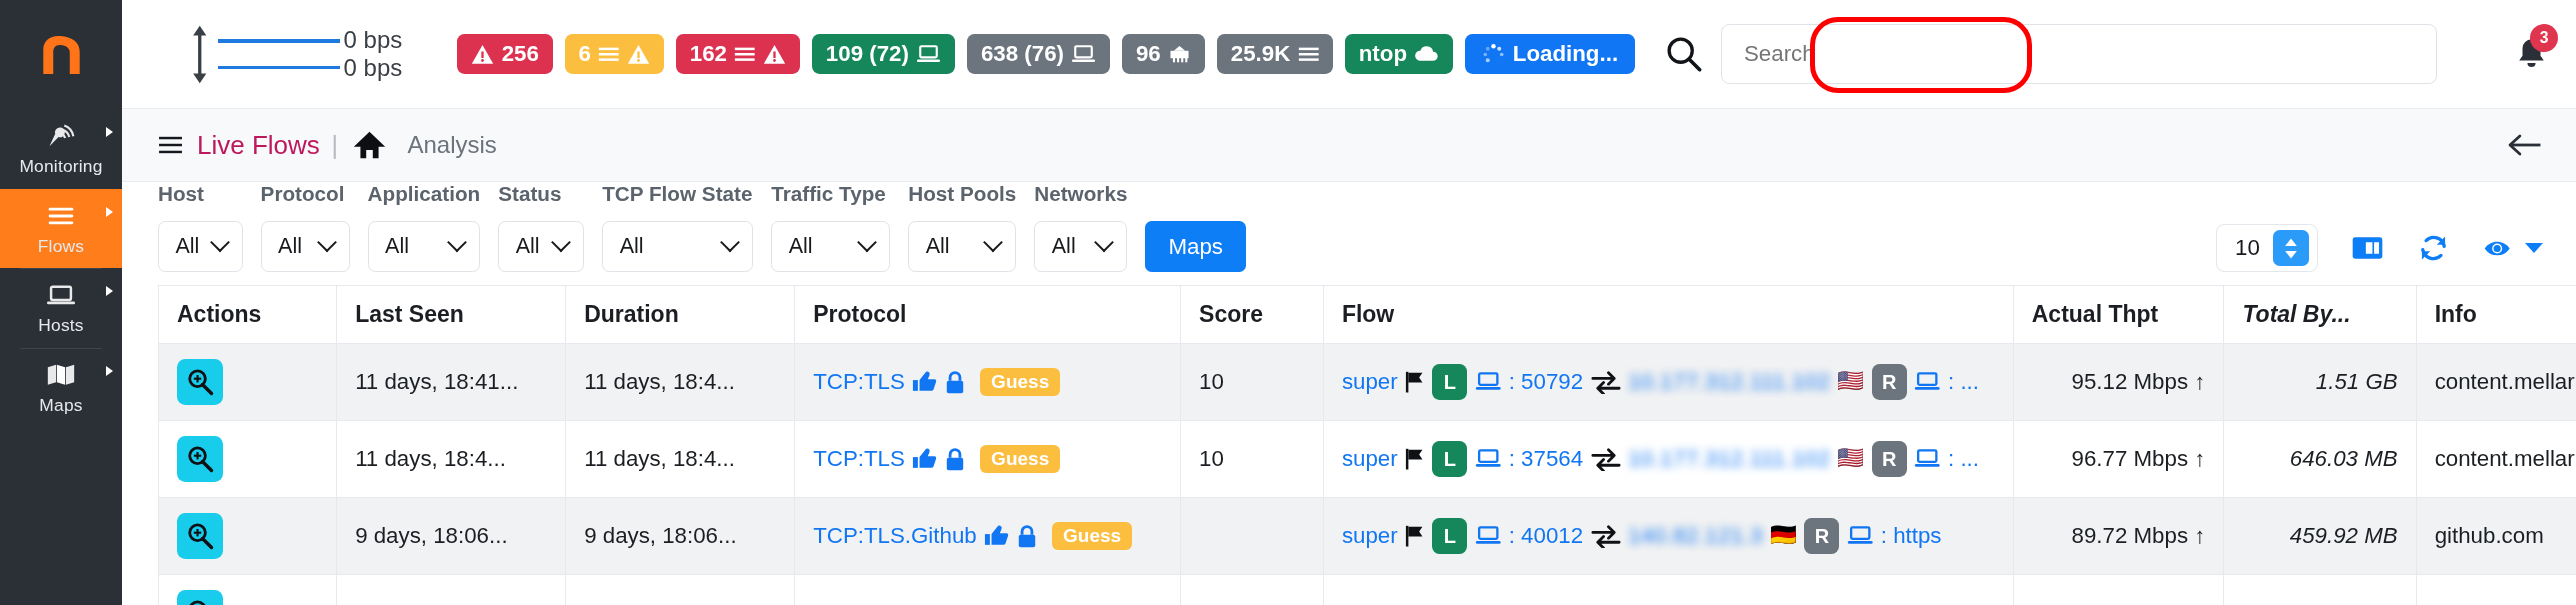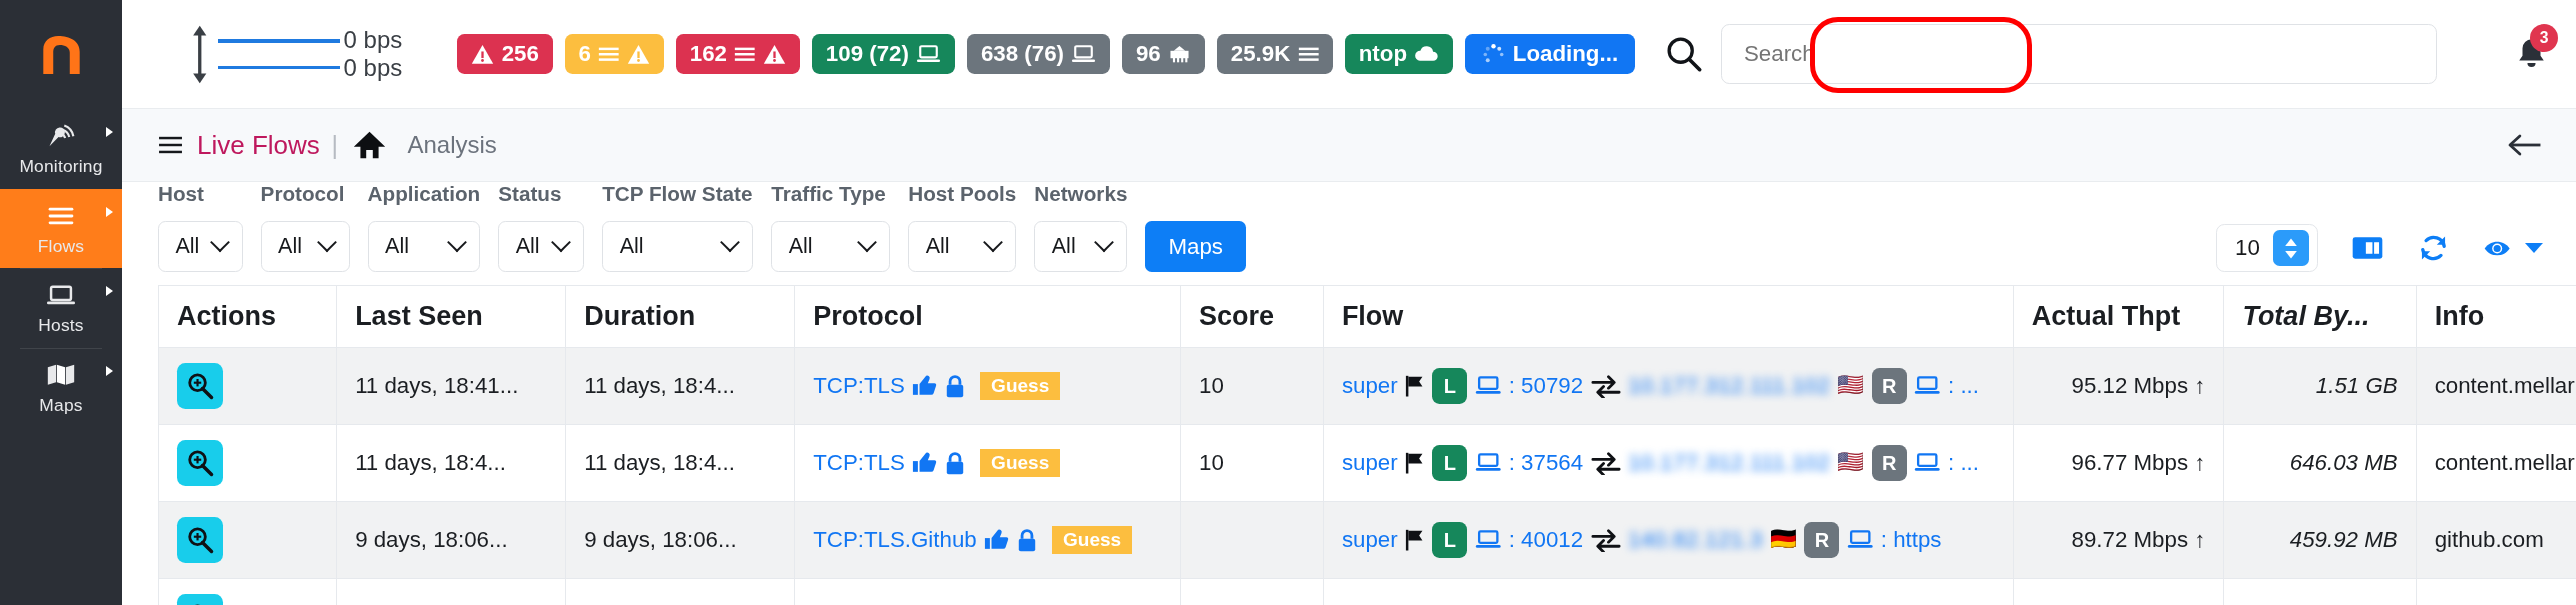--- a/index.html
+++ b/index.html
@@ -144,21 +144,21 @@
   .rows-stepper {
     width: 36px; height: 36px; background: #2b9bfa; border-radius: 6.6px;
     display: flex; align-items: center; justify-content: center;
   }
   .icon-btn { cursor: pointer; display: flex; align-items: center; gap: 6.6px; }
 
   
   .table-wrap { flex: 1 1 auto; overflow: hidden; padding: 0 0 0 36px; }
   table { border-collapse: collapse; width: 2540px; table-layout: fixed; }
   thead th {
-    font-size: 27px; font-weight: bold; color: #1b1e22; text-align: left;
+    font-size: 23px; font-weight: bold; color: #1b1e22; text-align: left;
     padding: 15px 18px; border: 0.8px solid #e6e9ed; background: #fff; white-space: nowrap;
   }
   tbody td {
     font-size: 22.3px; color: #1b1e22; padding: 15px 18px;
     border: 0.8px solid #e6e9ed; white-space: nowrap; overflow: hidden;
   }
   tbody tr:nth-child(odd) td { background: #f1f2f3; }
   tbody tr:nth-child(even) td { background: #ffffff; }
   .c-actions { width: 126px; } .c-seen { width: 162px; } .c-dur { width: 162px; }
   .c-proto { width: 273px; } .c-score { width: 101px; } .c-flow { width: 488px; }
@@ -166,21 +166,21 @@
   .c-info { width: 199px; }
   thead th.c-thpt, thead th.c-bytes { text-align: left; }
 
   .mag-btn {
     width: 46px; height: 46px; background: #18cdeb; border-radius: 8.3px;
     display: flex; align-items: center; justify-content: center; cursor: pointer;
   }
   .proto-link { color: #1176f3; cursor: pointer; }
   .guess-tag {
     background: #fcbe3f; color: #fff; font-size: 19px; font-weight: bold;
-    border-radius: 0; padding: 3.3px 10.8px; margin-left: 8.3px;
+    border-radius: 6px; padding: 3.3px 10.8px; margin-left: 8.3px;
   }
   .cell-inline { display: flex; align-items: center; gap: 7.4px; }
   .badge-L, .badge-R {
     width: 35px; height: 36px; border-radius: 7.4px; color: #fff; font-size: 20px; font-weight: bold;
     display: flex; align-items: center; justify-content: center;
   }
   .badge-L { background: #16875b; }
   .badge-R { background: #6c757d; }
   .lnk { color: #1176f3; cursor: pointer; }
   .blurred {

